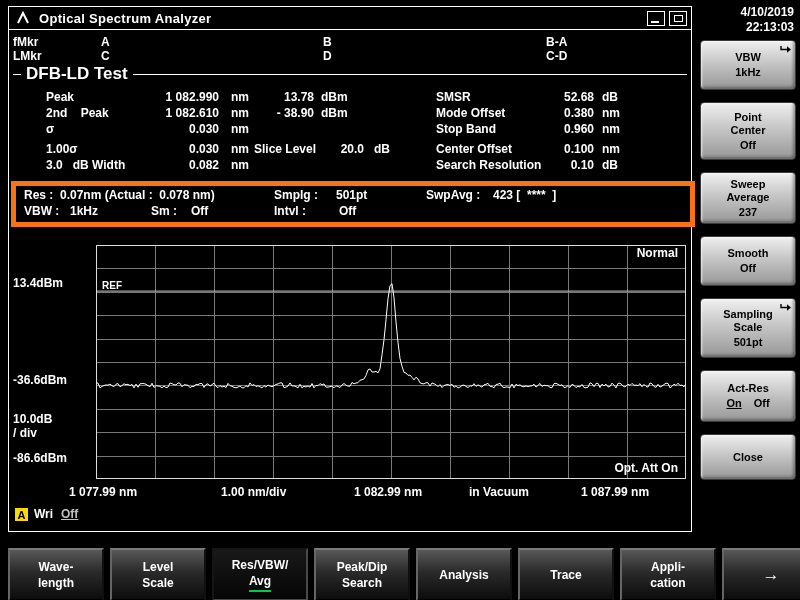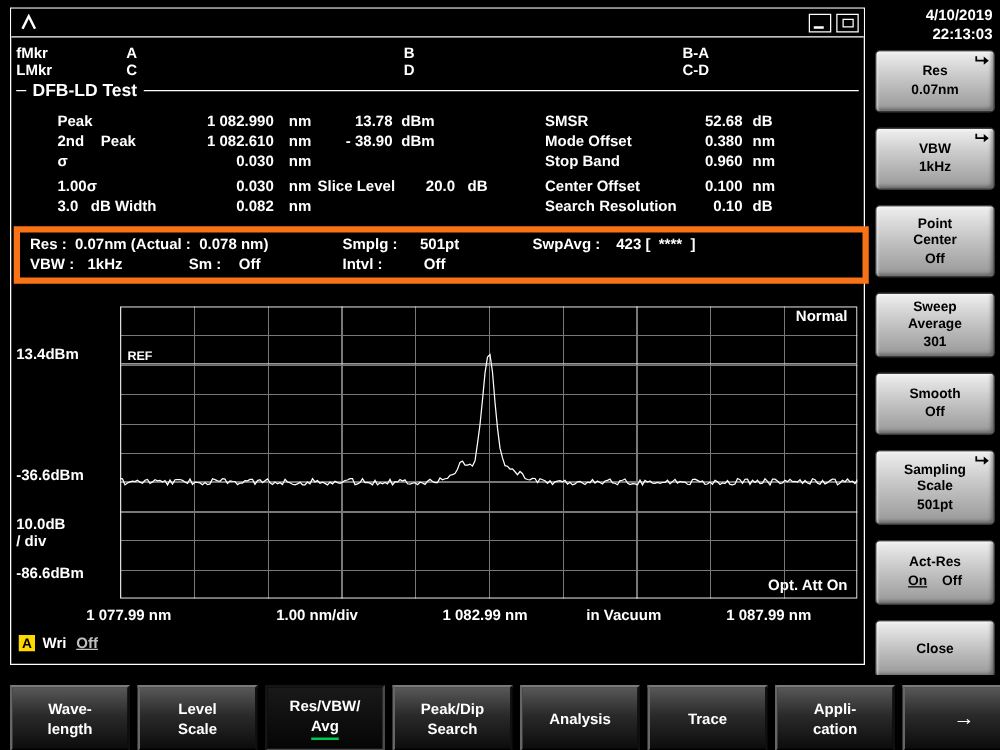--- a/index.html
+++ b/index.html
@@ -17,21 +17,21 @@
   .titlebar .logo{margin-left:6px;display:inline-flex;}
   .titlebar .title{margin-left:8px;font-size:13px;letter-spacing:.3px;}
   .winbtns{margin-left:auto;margin-right:4px;display:flex;}
   .winbtn{width:16px;height:13px;border:1px solid #fff;margin-left:4px;position:relative;cursor:pointer;}
   .minbar{position:absolute;left:3px;bottom:2px;width:8px;height:2px;background:#fff;}
   .maxbox{position:absolute;left:4px;top:3px;width:7px;height:5px;border:1px solid #fff;}
 
   
   .sect{position:absolute;left:4px;top:57px;width:674px;display:flex;align-items:center;}
   .sect .dash{width:8px;border-top:1px solid #fff;height:0;}
-  .sect .lbl{margin:0 5px;font-size:14px;}
+  .sect .lbl{margin:0 5px;font-size:17px;}
   .sect .rule{flex:1;border-top:1px solid #fff;height:0;}
 
   
   .mrow{position:absolute;left:0;width:682px;height:14px;}
   .m-label{left:37px;}
   .m-wl{left:80px;width:130px;text-align:right;}
   .m-wlu{left:222px;}
   .m-lvl{left:230px;width:75px;text-align:right;}
   .m-lvlu{left:312px;}
   .m-midl{left:245px;}
@@ -93,20 +93,21 @@
   </div>
 
   <div id="panel">
 
     <div class="titlebar">
       <span class="logo">
         <svg width="16" height="14">
             <path d="M3 12 L8 2 L13 12" stroke="#fff" stroke-width="2" fill="none"></path>
           </svg>
       </span>
+      <span class="title">Optical Spectrum Analyzer</span>
       <span class="winbtns">
         <span class="winbtn">
             <span class="minbar"></span>
           </span>
         <span class="winbtn">
             <span class="maxbox"></span>
           </span>
       </span>
     </div>
 
@@ -237,42 +238,32 @@
   </div>
 
   <div id="sidebar">
     <div class="skey" style="height:48px">
       <span class="arrow">
         <svg width="13" height="9">
             <path d="M2 1 v3.5 h6.5" stroke="#000" stroke-width="1.4" fill="none"></path>
             <path d="M8 1.2 L12 4.5 L8 7.8 Z" fill="#000"></path>
           </svg>
       </span>
-      <span class="ttl">Res</span>
-      <span class="val">0.07nm</span>
-    </div>
-    <div class="skey" style="height:48px">
-      <span class="arrow">
-        <svg width="13" height="9">
-            <path d="M2 1 v3.5 h6.5" stroke="#000" stroke-width="1.4" fill="none"></path>
-            <path d="M8 1.2 L12 4.5 L8 7.8 Z" fill="#000"></path>
-          </svg>
-      </span>
       <span class="ttl">VBW</span>
       <span class="val">1kHz</span>
     </div>
     <div class="skey" style="height:56px">
       <span class="ttl">Point
 Center</span>
       <span class="val">Off</span>
     </div>
     <div class="skey" style="height:50px">
       <span class="ttl">Sweep
 Average</span>
-      <span class="val">301</span>
+      <span class="val">237</span>
     </div>
     <div class="skey" style="height:48px">
       <span class="ttl">Smooth</span>
       <span class="val">Off</span>
     </div>
     <div class="skey" style="height:58px">
       <span class="arrow">
         <svg width="13" height="9">
             <path d="M2 1 v3.5 h6.5" stroke="#000" stroke-width="1.4" fill="none"></path>
             <path d="M8 1.2 L12 4.5 L8 7.8 Z" fill="#000"></path>

